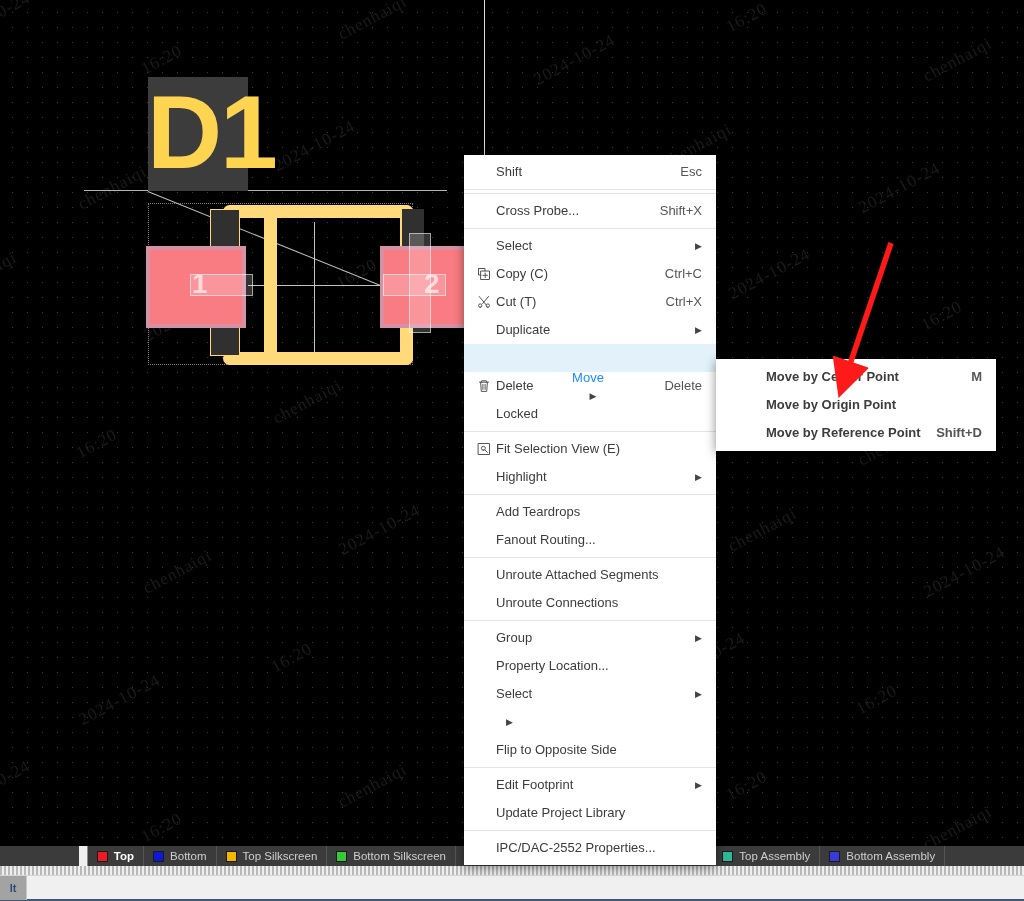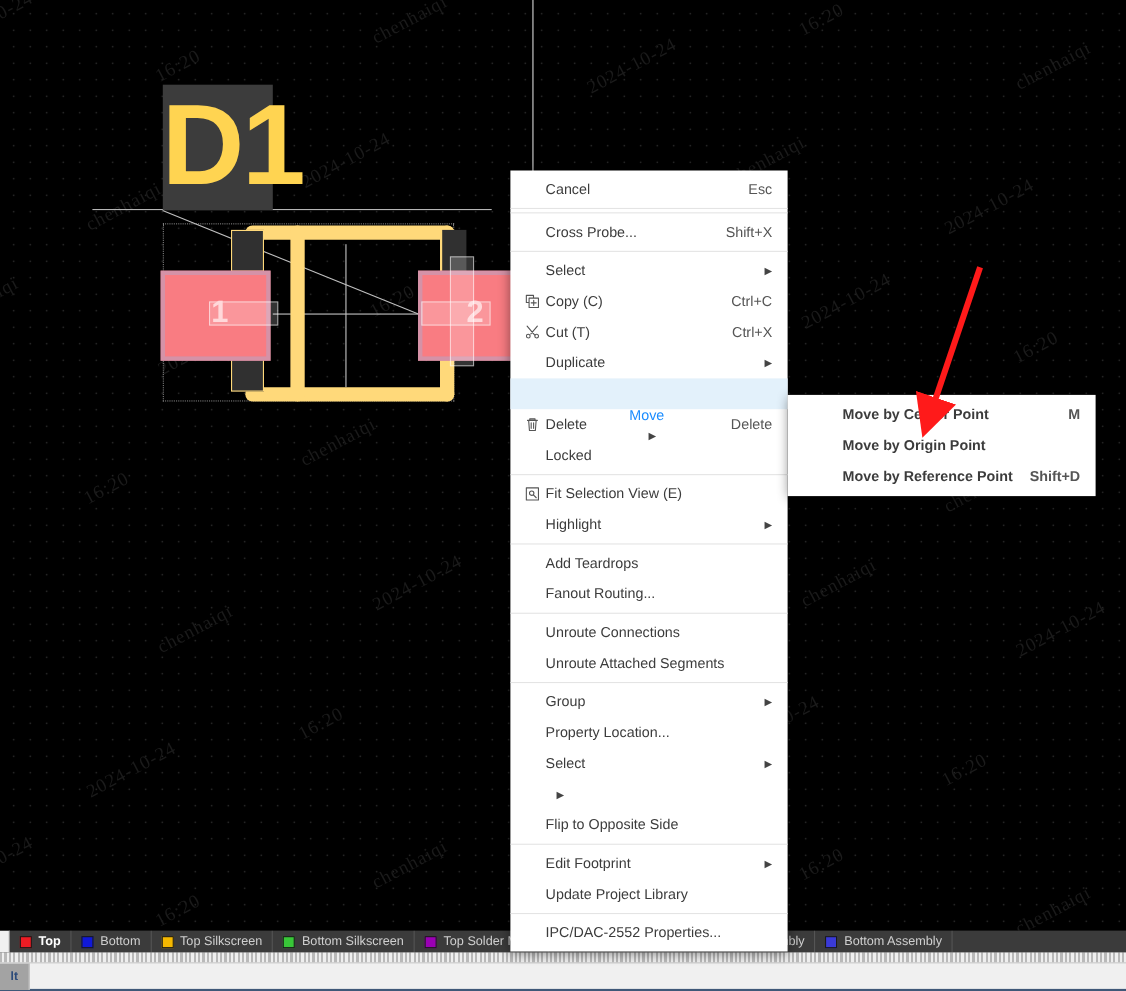--- a/index.html
+++ b/index.html
@@ -220,20 +220,21 @@
     left: 0;
     top: 846px;
     width: 1024px;
     height: 20px;
     background: #3b3b3b;
     display: flex;
     align-items: stretch;
     font-size: 11.5px;
     z-index: 40;
     overflow: hidden;
+    justify-content: center;
   }
   #layer-bar .lb-handle {
     width: 8px;
     background: #f0f0f0;
     border-right: 1px solid #8a8a8a;
     flex: 0 0 8px;
   }
   .layer-tab {
     display: flex;
     align-items: center;
@@ -361,21 +362,21 @@
 
     <div class="pad" style="left:380px; top:246px; width:100px; height:82px;"></div>
     <div class="pad-box-outline" style="left:383px; top:274px; width:63px; height:22px;"></div>
     <div class="pad-number" style="left:424px; top:268px;">2</div>
     <div class="pad-box-outline" style="left:409px; top:233px; width:22px; height:100px;"></div>
   </div>
 
   <div id="context-menu">
       <div class="menu-item">
         <span class="mi-icon"></span>
-        <span class="mi-label">Cancel</span>
+        <span class="mi-label">Shift</span>
         <span class="mi-shortcut">Esc</span>
       </div>
       <div class="menu-sep"></div>
       <div class="menu-sep"></div>
       <div class="menu-item">
         <span class="mi-icon"></span>
         <span class="mi-label">Cross Probe...</span>
         <span class="mi-shortcut">Shift+X</span>
       </div>
       <div class="menu-sep"></div>
@@ -444,25 +445,25 @@
         <span class="mi-icon"></span>
         <span class="mi-label">Add Teardrops</span>
       </div>
       <div class="menu-item">
         <span class="mi-icon"></span>
         <span class="mi-label">Fanout Routing...</span>
       </div>
       <div class="menu-sep"></div>
       <div class="menu-item">
         <span class="mi-icon"></span>
+        <span class="mi-label">Unroute Attached Segments</span>
+      </div>
+      <div class="menu-item">
+        <span class="mi-icon"></span>
         <span class="mi-label">Unroute Connections</span>
-      </div>
-      <div class="menu-item">
-        <span class="mi-icon"></span>
-        <span class="mi-label">Unroute Attached Segments</span>
       </div>
       <div class="menu-sep"></div>
       <div class="menu-item">
         <span class="mi-icon"></span>
         <span class="mi-label">Group</span>
         <span class="mi-arrow">▶</span>
       </div>
       <div class="menu-item">
         <span class="mi-icon"></span>
         <span class="mi-label">Property Location...</span>

